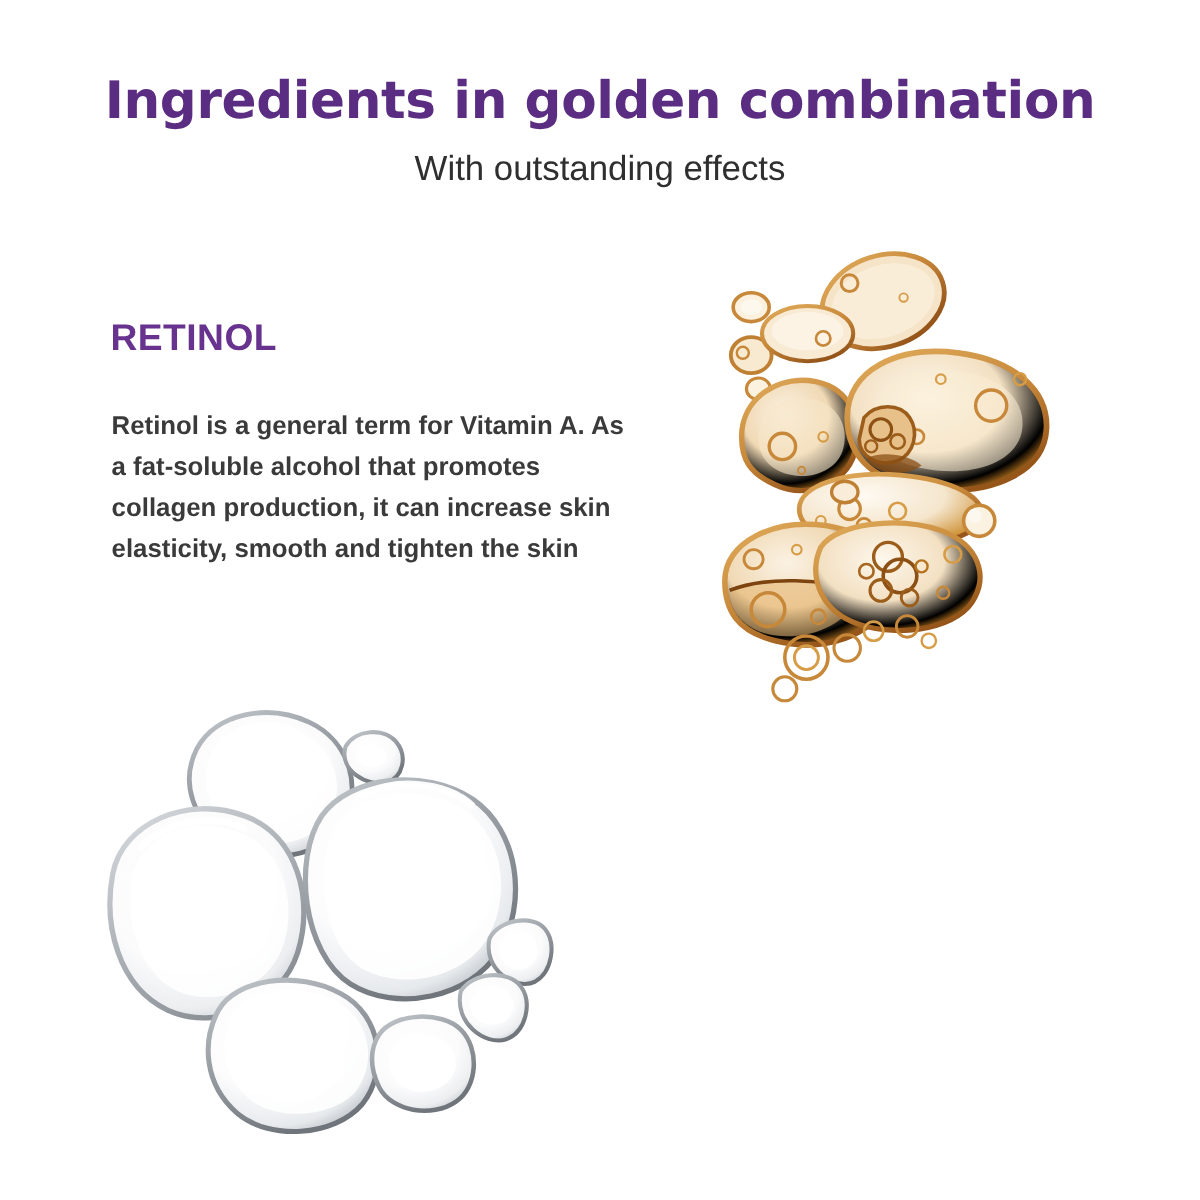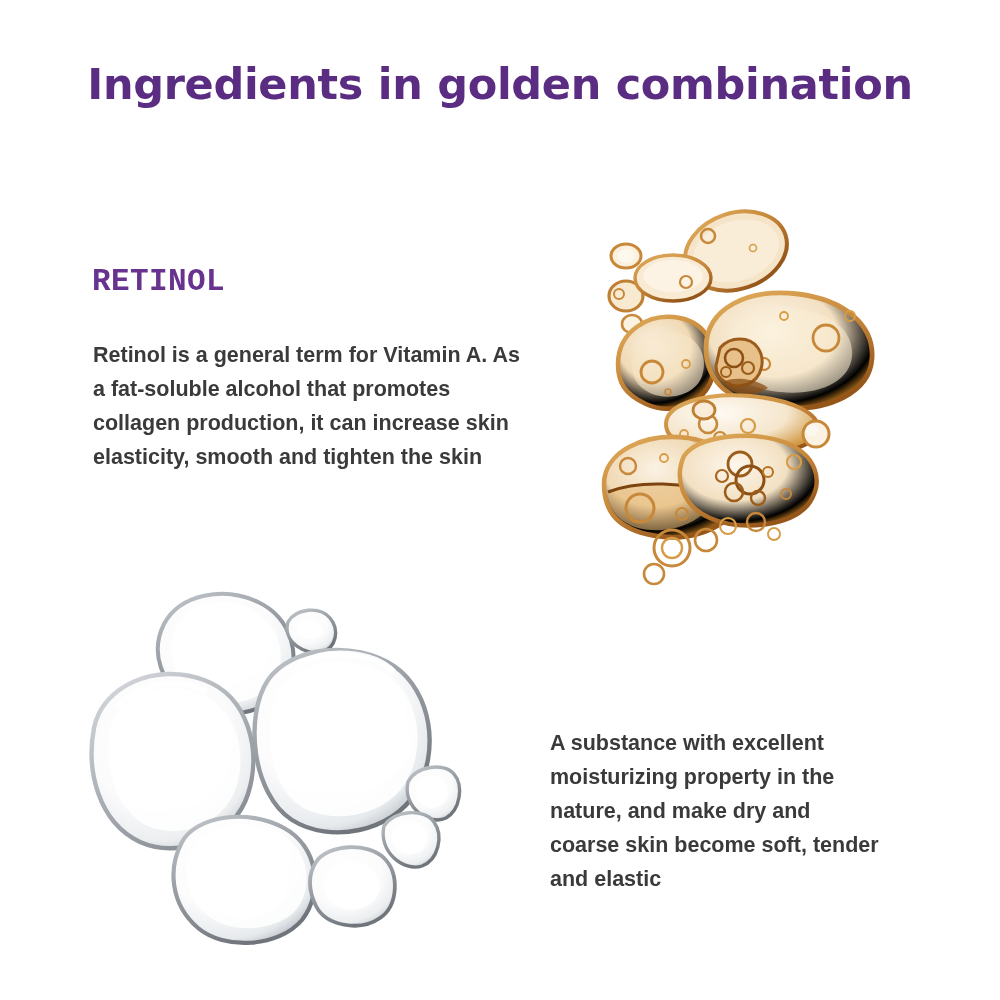--- a/index.html
+++ b/index.html
@@ -31,21 +31,21 @@
     font-weight:400;
     font-size:29px;
     color:#2f2f2f;
     line-height:1.2;
     white-space:nowrap;
   }
 
   
   .sec-head{
     position:absolute;
-    font-family:Liberation Mono, monospace;
+    font-family:Liberation Sans, sans-serif;
     font-weight:700;
     font-size:31px;
     letter-spacing:0.4px;
     color:#68338f;
     white-space:nowrap;
   }
   .sec-body{
     position:absolute;
     font-family:"Liberation Sans", sans-serif;
     font-weight:700;
@@ -66,20 +66,21 @@
   #silver-art{left:72px;top:580px;width:412px;height:376px;}
   .art svg{display:block;width:100%;height:100%;}
 </style>
 </head>
 <body>
 
 <div class="stage">
 
   <div class="title">Ingredients in golden combination</div>
 
+  <div class="subtitle">With outstanding effects</div>
 
   <div class="sec-head" id="retinol-head">RETINOL</div>
 
   <div class="sec-body" id="retinol-body">Retinol is a general term for Vitamin A. As a fat-soluble alcohol that promotes collagen production, it can increase skin elasticity, smooth and tighten the skin</div>
 
   <div class="art" id="golden-art">
     <svg viewBox="0 0 310 400" xmlns="http://www.w3.org/2000/svg">
       <defs>
         <radialGradient id="gOil1" cx="38%" cy="32%" r="72%">
           <stop offset="0%" stop-color="#fbf2e4"></stop>
@@ -193,21 +194,20 @@
         <circle cx="118" cy="344" r="11" fill="none" stroke="#c8883a" stroke-width="2.6"></circle>
         <circle cx="140" cy="330" r="8" fill="none" stroke="#d79c46" stroke-width="2.2"></circle>
         <circle cx="66" cy="378" r="10" fill="none" stroke="#c8883a" stroke-width="2.6"></circle>
         <circle cx="168" cy="326" r="9" fill="none" stroke="#c8883a" stroke-width="2.4"></circle>
         <circle cx="186" cy="338" r="6" fill="none" stroke="#d79c46" stroke-width="2"></circle>
       </g>
     </svg>
   </div>
 
 
-  <div class="sec-body" id="hyal-body">A substance with excellent moisturizing property in the nature, and make dry and coarse skin become soft, tender and elastic</div>
 
   <div class="art" id="silver-art">
     <svg viewBox="0 0 412 376" xmlns="http://www.w3.org/2000/svg">
       <defs>
         <radialGradient id="cB1" cx="40%" cy="32%" r="72%">
           <stop offset="0%" stop-color="#ffffff"></stop>
           <stop offset="62%" stop-color="#fbfbfc"></stop>
           <stop offset="88%" stop-color="#eceef0"></stop>
           <stop offset="100%" stop-color="#d2d6da"></stop>
         </radialGradient>

